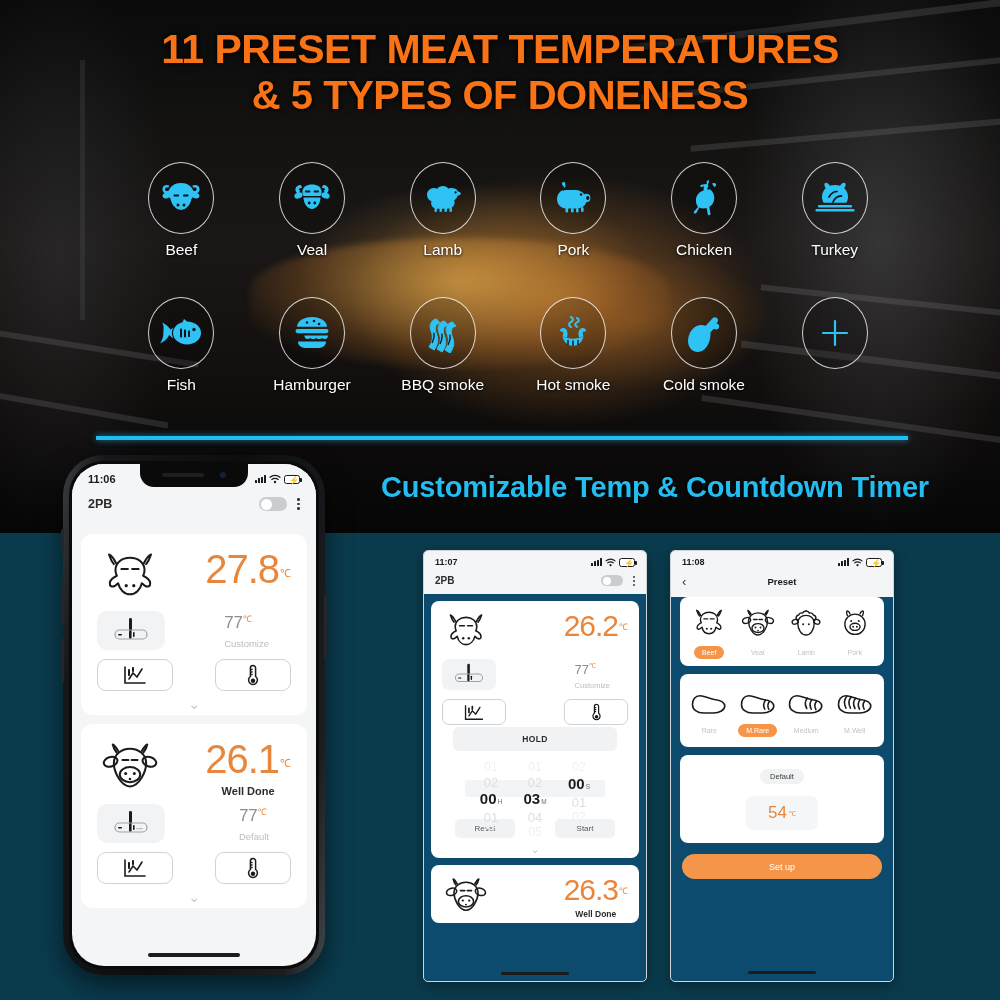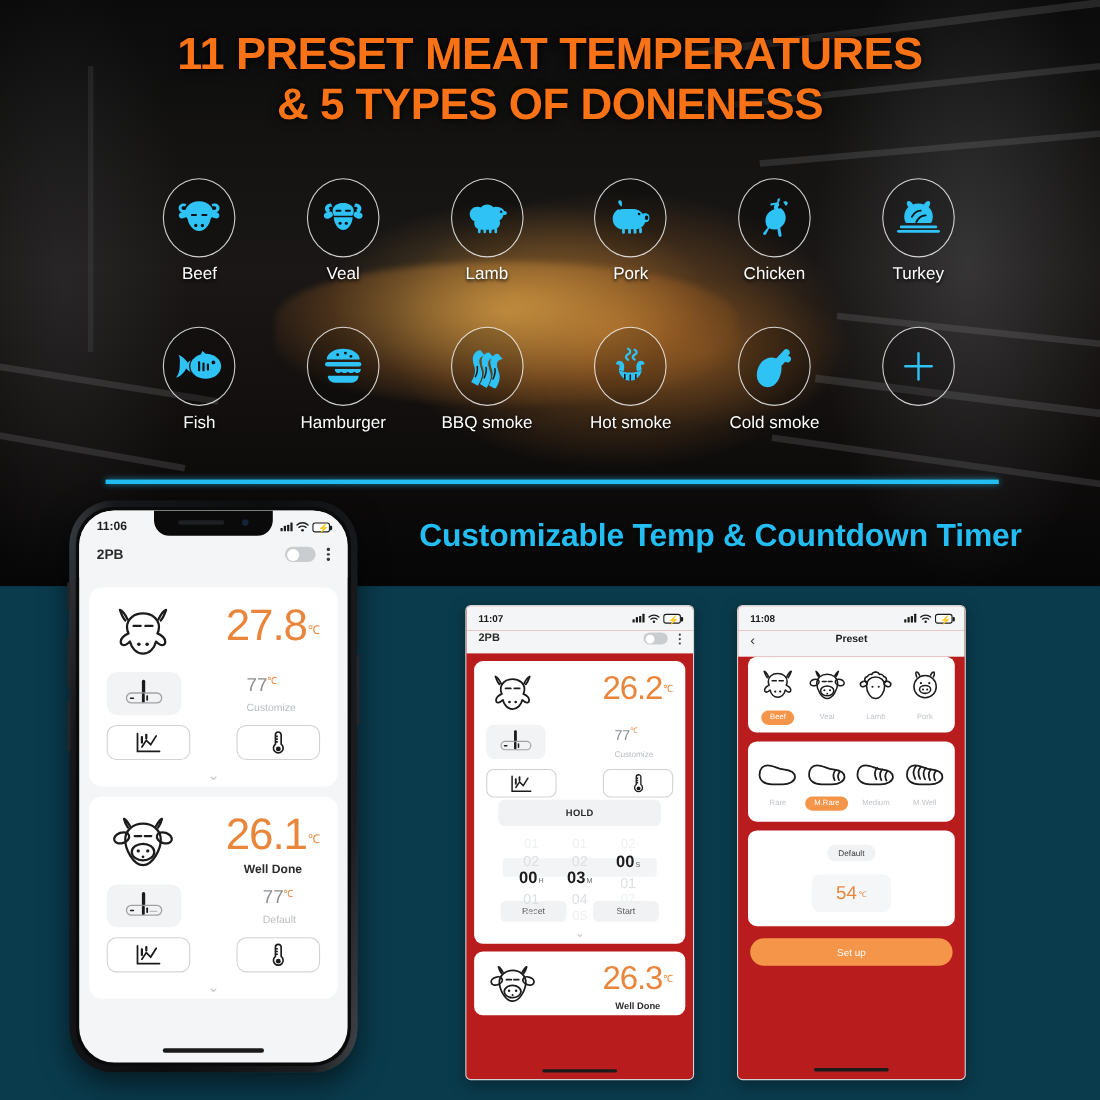--- a/index.html
+++ b/index.html
@@ -124,22 +124,22 @@
   .notch1 .speaker { position:absolute; left:22px; top:9px; width:42px; height:4px; border-radius:3px; background:#1d1f22; }
   .notch1 .cam { position:absolute; right:22px; top:8px; width:6px; height:6px; border-radius:50%; background:#12233a; }
   .p1-side { position:absolute; background:#23262a; border-radius:2px; }
   .p1-side.s1 { left:-2px; top:74px; width:3px; height:26px; }
   .p1-side.s2 { left:-2px; top:124px; width:3px; height:46px; }
   .p1-side.s3 { left:-2px; top:182px; width:3px; height:46px; }
   .p1-side.s4 { right:-2px; top:140px; width:3px; height:64px; }
 
   
   .phone-flat {
-    position:absolute; width:208px; height:432px;
-    background:#b91c1c; border:1.5px solid #cfd4d6;
+    position:absolute; width:224px; height:432px;
+    background:#0c4a6e; border:1.5px solid #cfd4d6;
     border-radius:5px; overflow:hidden;
     box-shadow:0 4px 14px rgba(0,0,0,.35);
     z-index:4;
   }
   .phone2 { left:423px; top:550px; }
   .phone3 { left:670px; top:550px; }
 
   
   .statusbar {
     display:flex; align-items:center; justify-content:space-between;

